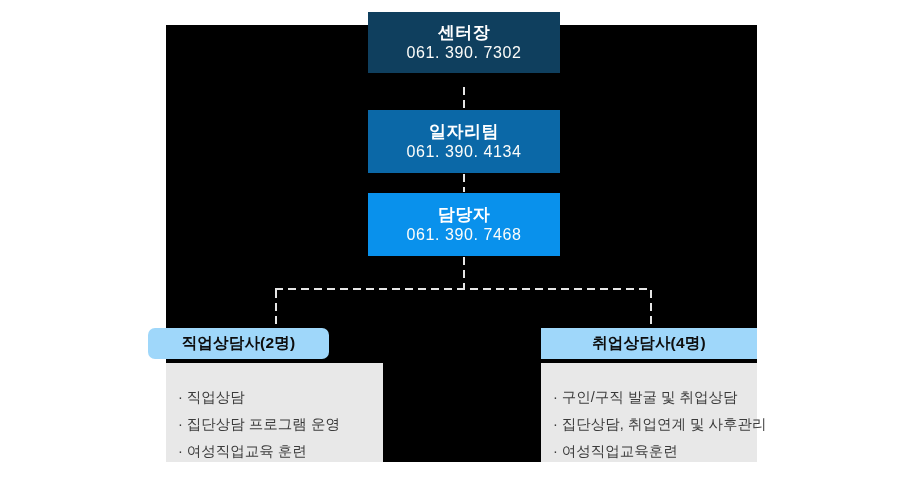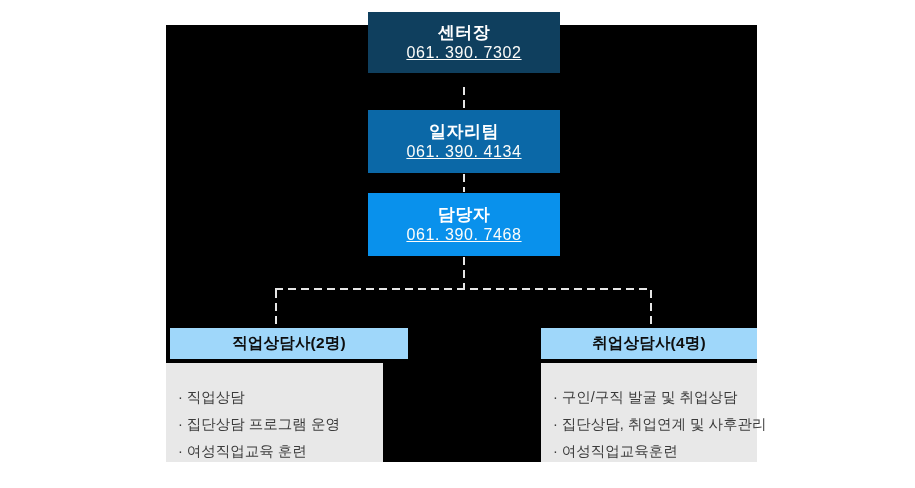--- a/index.html
+++ b/index.html
@@ -5,37 +5,37 @@
   html,body{margin:0;padding:0;background:#ffffff;}
   body{font-family:"Liberation Sans","DejaVu Sans",sans-serif;}
   .canvas{position:relative;width:915px;height:488px;background:#ffffff;overflow:hidden;}
   .chart-bg{position:absolute;left:166px;top:25px;width:591px;height:437px;background:#000000;}
 
   .node{position:absolute;left:368px;width:192px;display:flex;flex-direction:column;align-items:center;justify-content:center;gap:4px;}
   .node-centerhead{top:12px;height:61px;}
   .node-jobteam{top:110px;height:63px;}
   .node-manager{top:193px;height:63px;text-align:center;}
   .node-title{color:#ffffff;font-size:17px;font-weight:bold;letter-spacing:0.5px;line-height:1;}
-  .node-phone{color:#fdfdfa;font-size:16px;letter-spacing:0.6px;line-height:1;text-decoration:underline;}
+  .node-phone{color:#fdfdfa;font-size:16px;letter-spacing:0.6px;line-height:1;}
 
   .vdash{position:absolute;width:2px;background:repeating-linear-gradient(180deg,#e6e6e6 0 8px,transparent 8px 13px);}
   .hdash{position:absolute;height:2px;background:repeating-linear-gradient(90deg,#e6e6e6 0 8px,transparent 8px 13px);}
   .link-1{left:463px;top:87px;height:22px;}
   .link-2{left:463px;top:174px;height:18px;}
   .link-3{left:463px;top:257px;height:31px;}
   .link-h{left:275px;top:288px;width:377px;}
   .link-left{left:275px;top:290px;height:38px;}
   .link-right{left:650px;top:290px;height:38px;}
 
   .branch-header{position:absolute;top:328px;height:31px;background:#9fd7fa;display:flex;align-items:center;justify-content:center;}
   .branch-header span{color:#0d0d0d;font-size:15.5px;font-weight:bold;letter-spacing:0.2px;}
   .branch-list{position:absolute;top:363px;height:99px;background:#e8e8e8;box-sizing:border-box;padding:21px 10px 0 12px;}
   .list-left{left:166px;width:217px;}
   .list-right{left:541px;width:216px;}
-  .head-left{left:170px;width:238px;}
+  .head-left{left:148px;width:181px;border-radius:7px;}
   .head-right{left:541px;width:216px;}
   .branch-item{display:flex;align-items:baseline;color:#3b3b3b;font-size:14.5px;line-height:27px;white-space:nowrap;}
   .bullet{margin-right:4px;color:#3b3b3b;}
 </style>
 </head>
 <body>
 
 <div class="canvas">
   <div class="chart-bg"></div>
 

